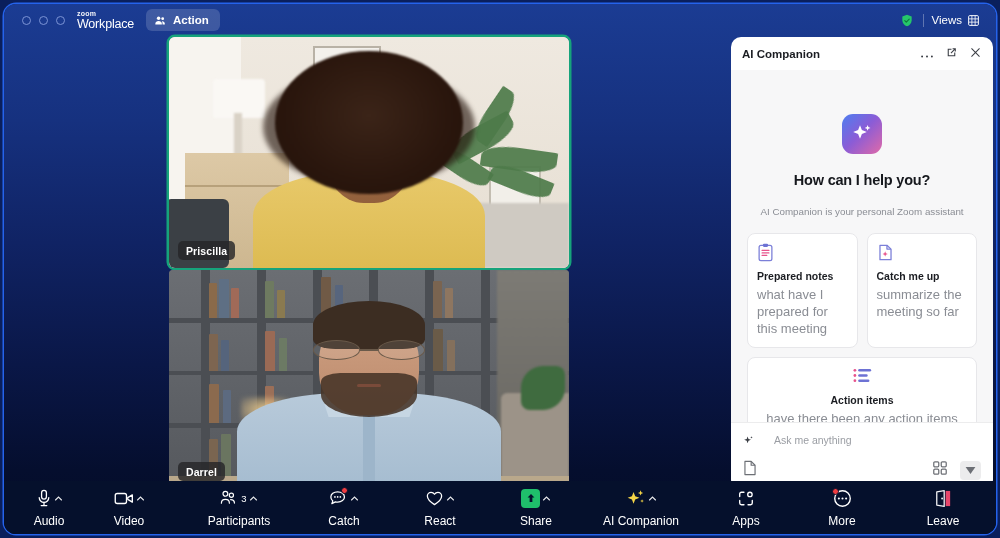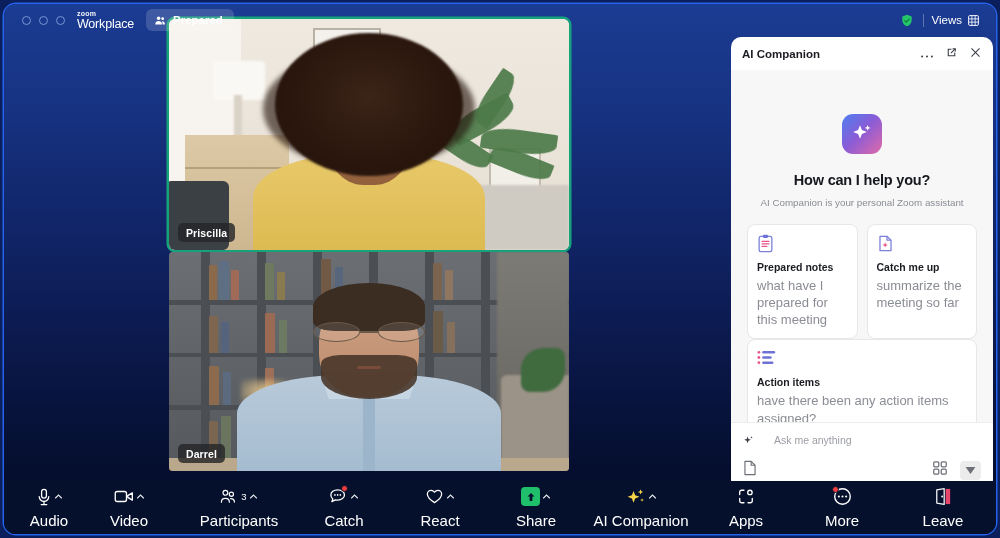--- a/index.html
+++ b/index.html
@@ -103,21 +103,21 @@
     display: flex;
     align-items: center;
     gap: 5px;
     color: #ffffff;
     font-size: 11.5px;
   }
 
   
   .gallery {
     position: absolute;
-    left: 165px; top: 15px;
+    left: 165px; top: 33px;
     width: 400px; height: 452px;
   }
   .tile {
     position: absolute;
     left: 0;
     width: 400px;
     overflow: hidden;
     border-radius: 4px;
   }
   .tile-priscilla { top: 0; height: 231px; }
@@ -361,21 +361,21 @@
     display: flex; align-items: center; justify-content: center;
   }
   .ai-hero-title {
     margin-top: 18px;
     font-size: 14.5px;
     font-weight: bold;
     color: #16181d;
     letter-spacing: -0.2px;
   }
   .ai-hero-sub {
-    margin-top: 9px;
+    margin-top: 18px;
     font-size: 9.8px;
     color: #8a8d94;
     text-align: center;
   }
   .cards-row {
     display: flex;
     gap: 9px;
     margin-top: 16px;
   }
   .card {
@@ -394,20 +394,22 @@
     margin-bottom: 4px;
   }
   .card-desc {
     font-size: 13px;
     color: #8a8d94;
     line-height: 1.32;
   }
   .cards-row-center {
     display: flex;
     justify-content: center;
+    margin-top: 9px;
+    text-align: center;
   }
   .card-single { width: 97px; }
 
   .ai-composer {
     flex: 0 0 auto;
     background: #ffffff;
     border-top: 1px solid #ececed;
     padding: 11px 12px 9px 12px;
   }
   .composer-input {
@@ -460,21 +462,21 @@
   }
   .tb-icon-row {
     height: 21px;
     display: flex;
     align-items: center;
     justify-content: center;
     gap: 2px;
     position: relative;
   }
   .tb-label {
-    font-size: 15px;
+    font-size: 12px;
     margin-top: 5px;
     color: #ffffff;
     white-space: nowrap;
   }
   .tb-item.wide { width: 72px; }
   .chev { opacity: 0.9; }
   .count-badge {
     font-size: 9.5px;
     color: #ffffff;
     margin-left: 1px;
@@ -511,21 +513,21 @@
       <span class="brand-zoom">zoom</span>
       <span class="brand-wp">Workplace</span>
     </div>
     <div class="meeting-tab">
       <svg width="13" height="13" viewBox="0 0 24 24">
         <circle cx="8.5" cy="8" r="3.2" fill="#fff"></circle>
         <circle cx="16" cy="8.6" r="2.6" fill="#fff"></circle>
         <path d="M2.5 18c0-3.1 2.7-5 6-5s6 1.9 6 5v1.5h-12z" fill="#fff"></path>
         <path d="M15 13.2c2.7.1 5 1.8 5 4.6v1.7h-4.2v-1.5c0-1.9-.5-3.4-1.4-4.4z" fill="#fff"></path>
       </svg>
-      <span>Prepared</span>
+      <span>Action</span>
     </div>
     <div class="titlebar-right">
       <span class="shield-green">
         <svg width="14" height="15" viewBox="0 0 24 24">
           <path d="M12 2l8 3.2v6.4c0 5-3.4 9.2-8 10.4-4.6-1.2-8-5.4-8-10.4V5.2z" fill="#25c66a"></path>
           <path d="M8.2 12.2l2.6 2.6 5-5.2" stroke="#0e7a3d" stroke-width="2" fill="none" stroke-linecap="round" stroke-linejoin="round"></path>
         </svg>
       </span>
       <span class="tb-divider"></span>
       <div class="views-btn">

